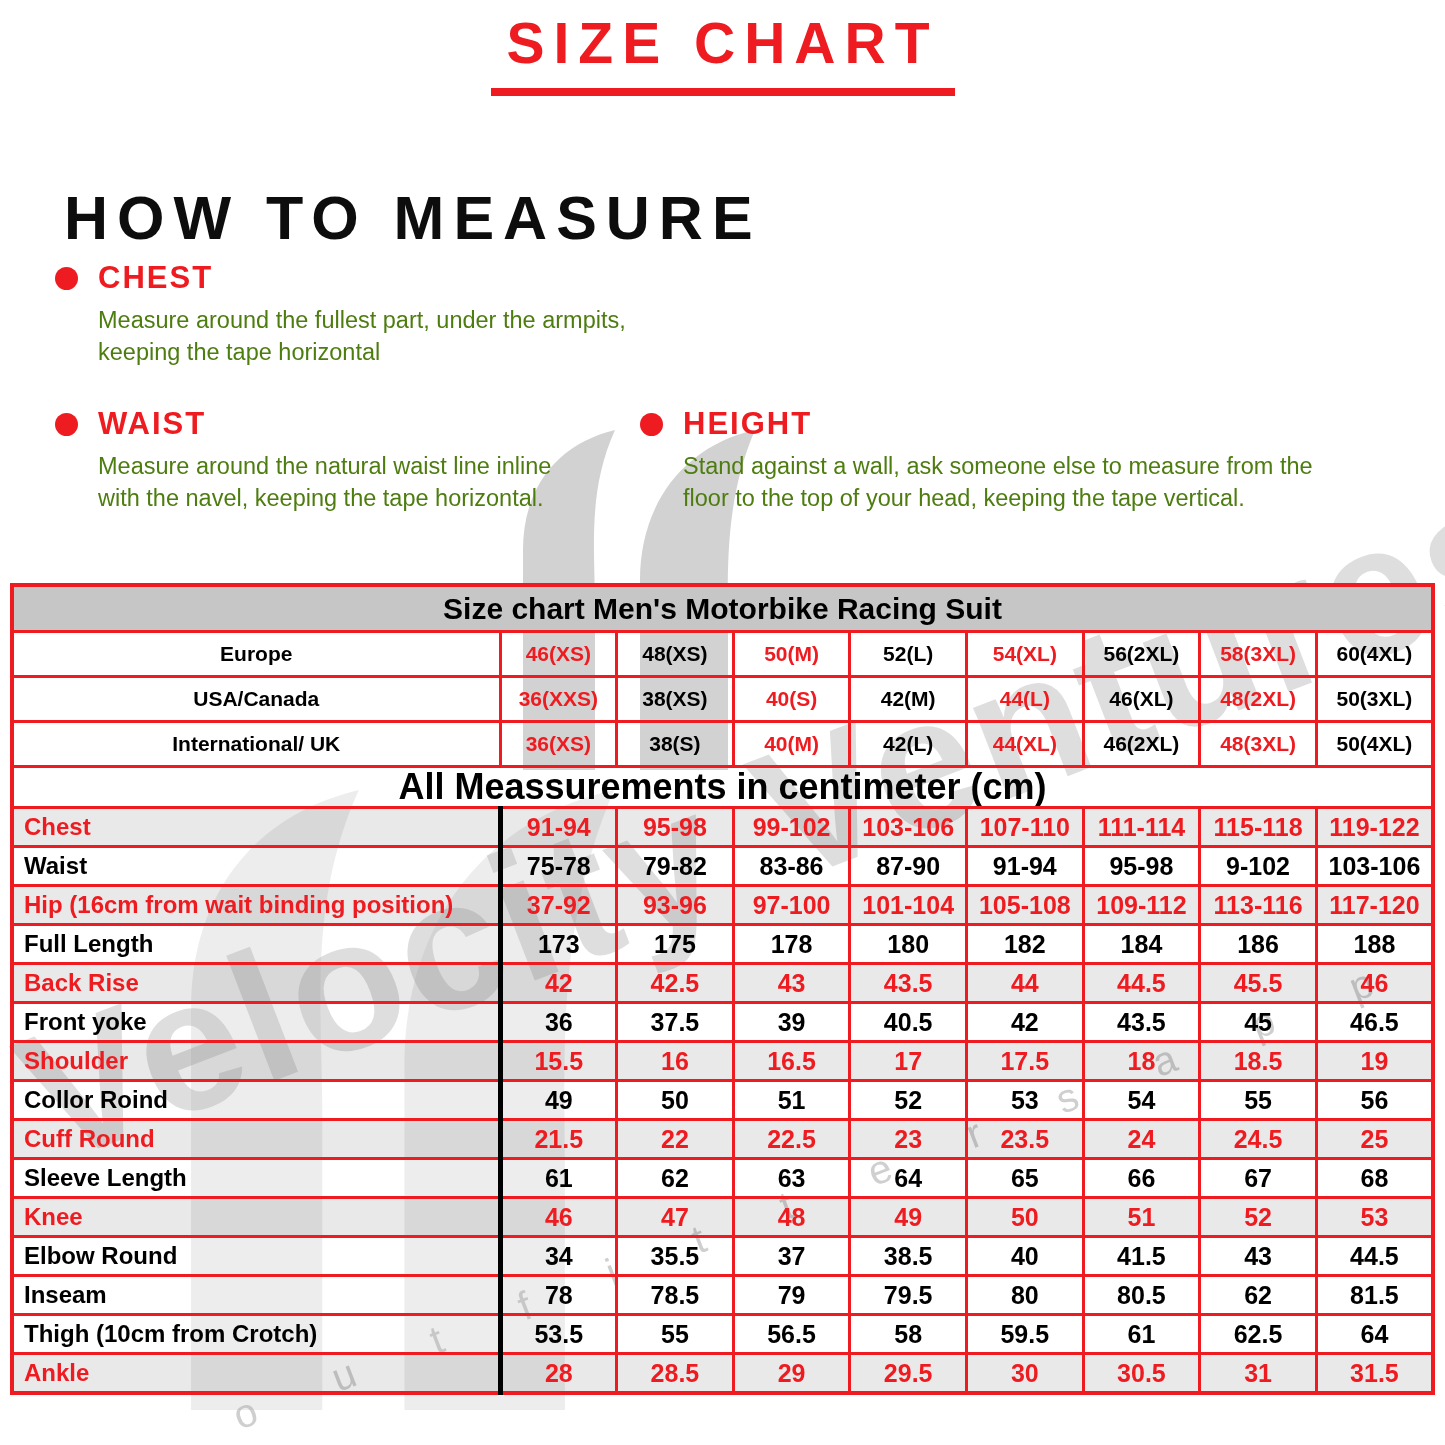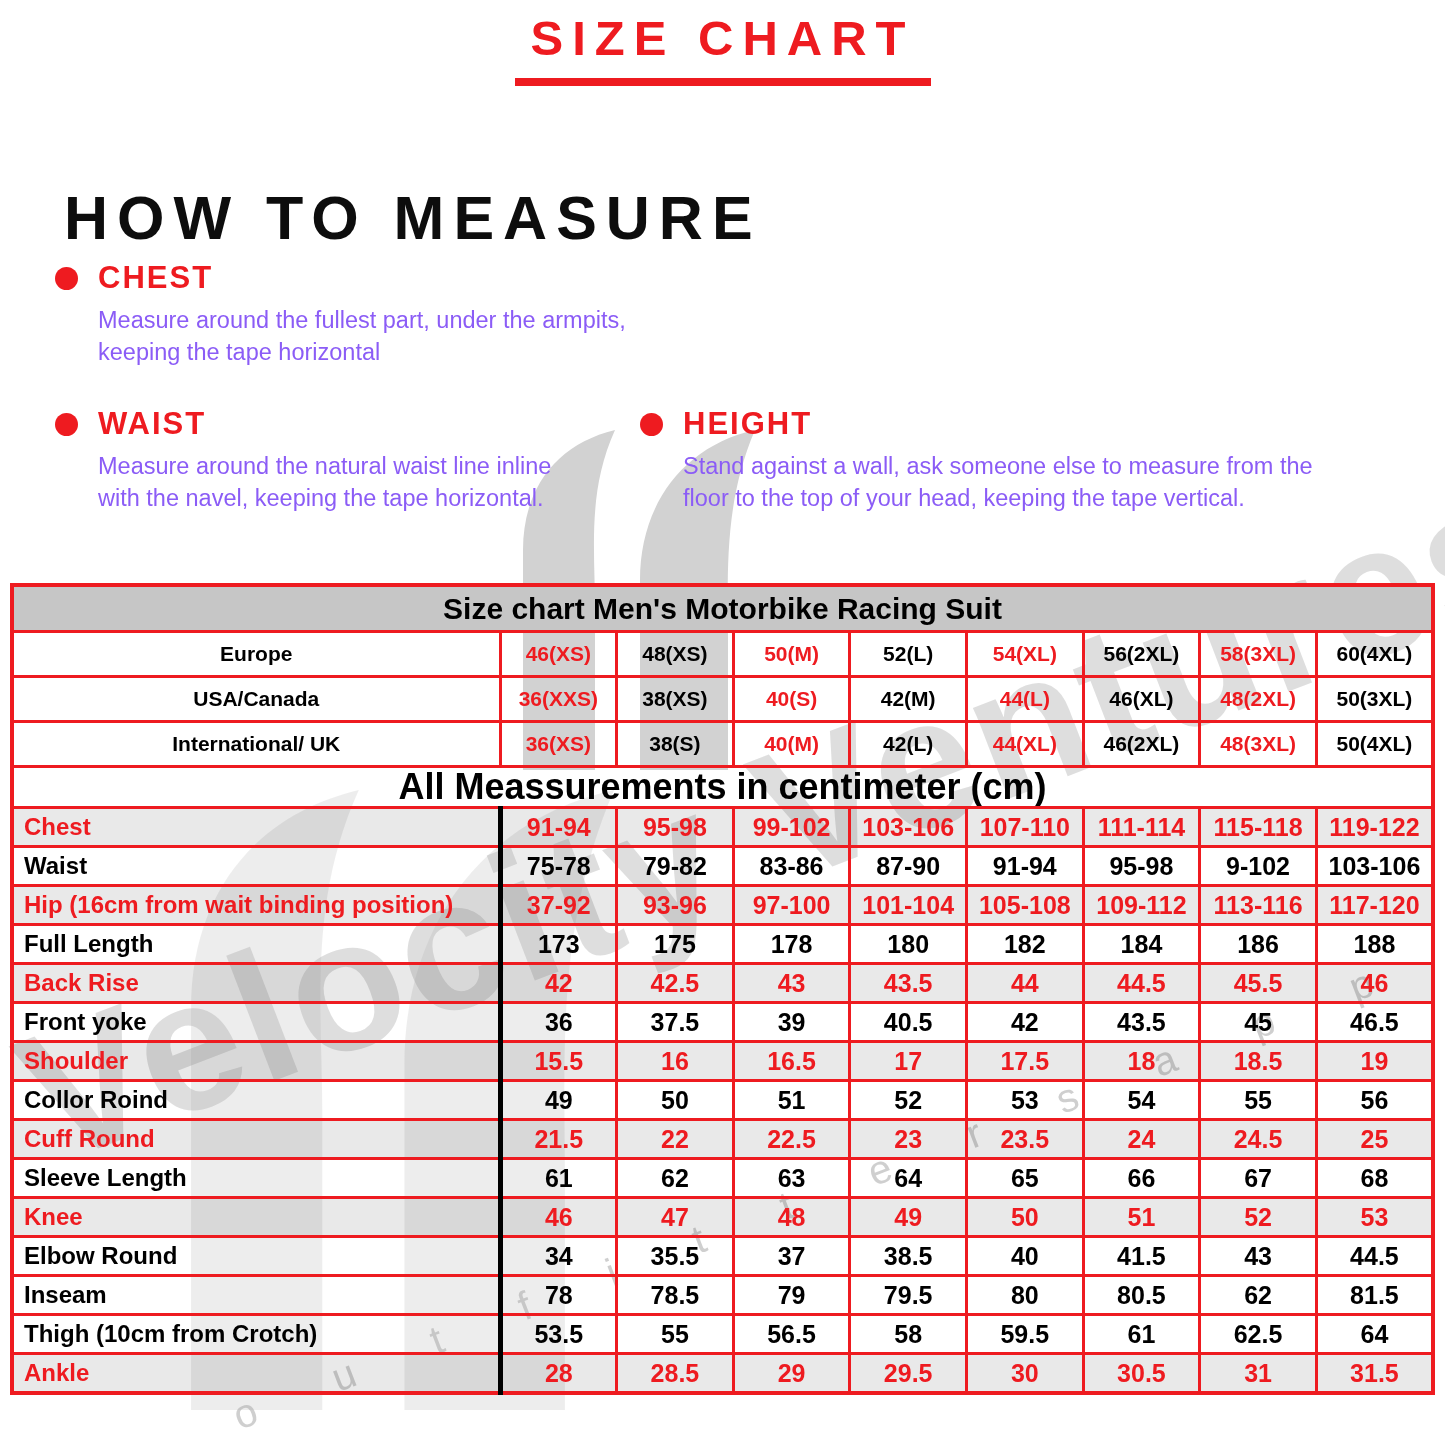--- a/index.html
+++ b/index.html
@@ -22,34 +22,34 @@
   .wm-sub{
     position:absolute;left:235px;top:1395px;transform:rotate(-21deg);transform-origin:left center;
     font-size:40px;letter-spacing:36px;white-space:nowrap;color:rgba(168,168,168,0.55);
   }
   .wm-logo{position:absolute;left:515px;top:430px;}
   .wm-logo-big{position:absolute;left:170px;top:790px;opacity:.45;}
 
   
   .main-title{
     position:absolute;top:10px;left:50%;transform:translateX(-50%);
-    margin:0;color:var(--red);font-size:49px;font-weight:bold;letter-spacing:9px;
+    margin:0;color:var(--red);font-size:57px;font-weight:bold;letter-spacing:9px;
     white-space:nowrap;border-bottom:8px solid var(--red);padding:0 16px 12px 16px;z-index:2;
   }
   .howto{
     position:absolute;left:55px;top:174px;margin:9px;color:#0d0d0d;
     font-size:61px;font-weight:bold;letter-spacing:9px;z-index:2;white-space:nowrap;
   }
 
   
   .measure-item{position:absolute;z-index:2;}
   .mi-head{display:flex;align-items:center;gap:20px;}
   .bullet{width:23px;height:23px;border-radius:50%;background:var(--red);flex:0 0 auto;}
   .mi-title{font-size:31px;font-weight:bold;letter-spacing:2px;color:var(--red);}
-  .mi-text{margin:8px 0 0 43px;font-size:23.5px;line-height:1.37;color:#8b5cf6;}
+  .mi-text{margin:8px 0 0 43px;font-size:23.5px;line-height:1.37;color:#4d7c0f;}
 
   
   .table-wrap{position:absolute;left:10px;top:583px;width:1425px;z-index:1;}
   table{width:100%;border-collapse:collapse;table-layout:fixed;border:4px solid var(--red);}
   td{border:3px solid var(--red);text-align:center;vertical-align:middle;
      font-weight:bold;padding:0;line-height:1.05;background:transparent;overflow:hidden;}
   .tr-title td{background:#c6c6c6;height:43px;font-size:30px;color:#000;}
   .tr-region td{height:42px;font-size:21px;color:#000;}
   .tr-region td.v-red{color:var(--red);}
   .tr-units td{height:38px;font-size:36px;color:#000;}

